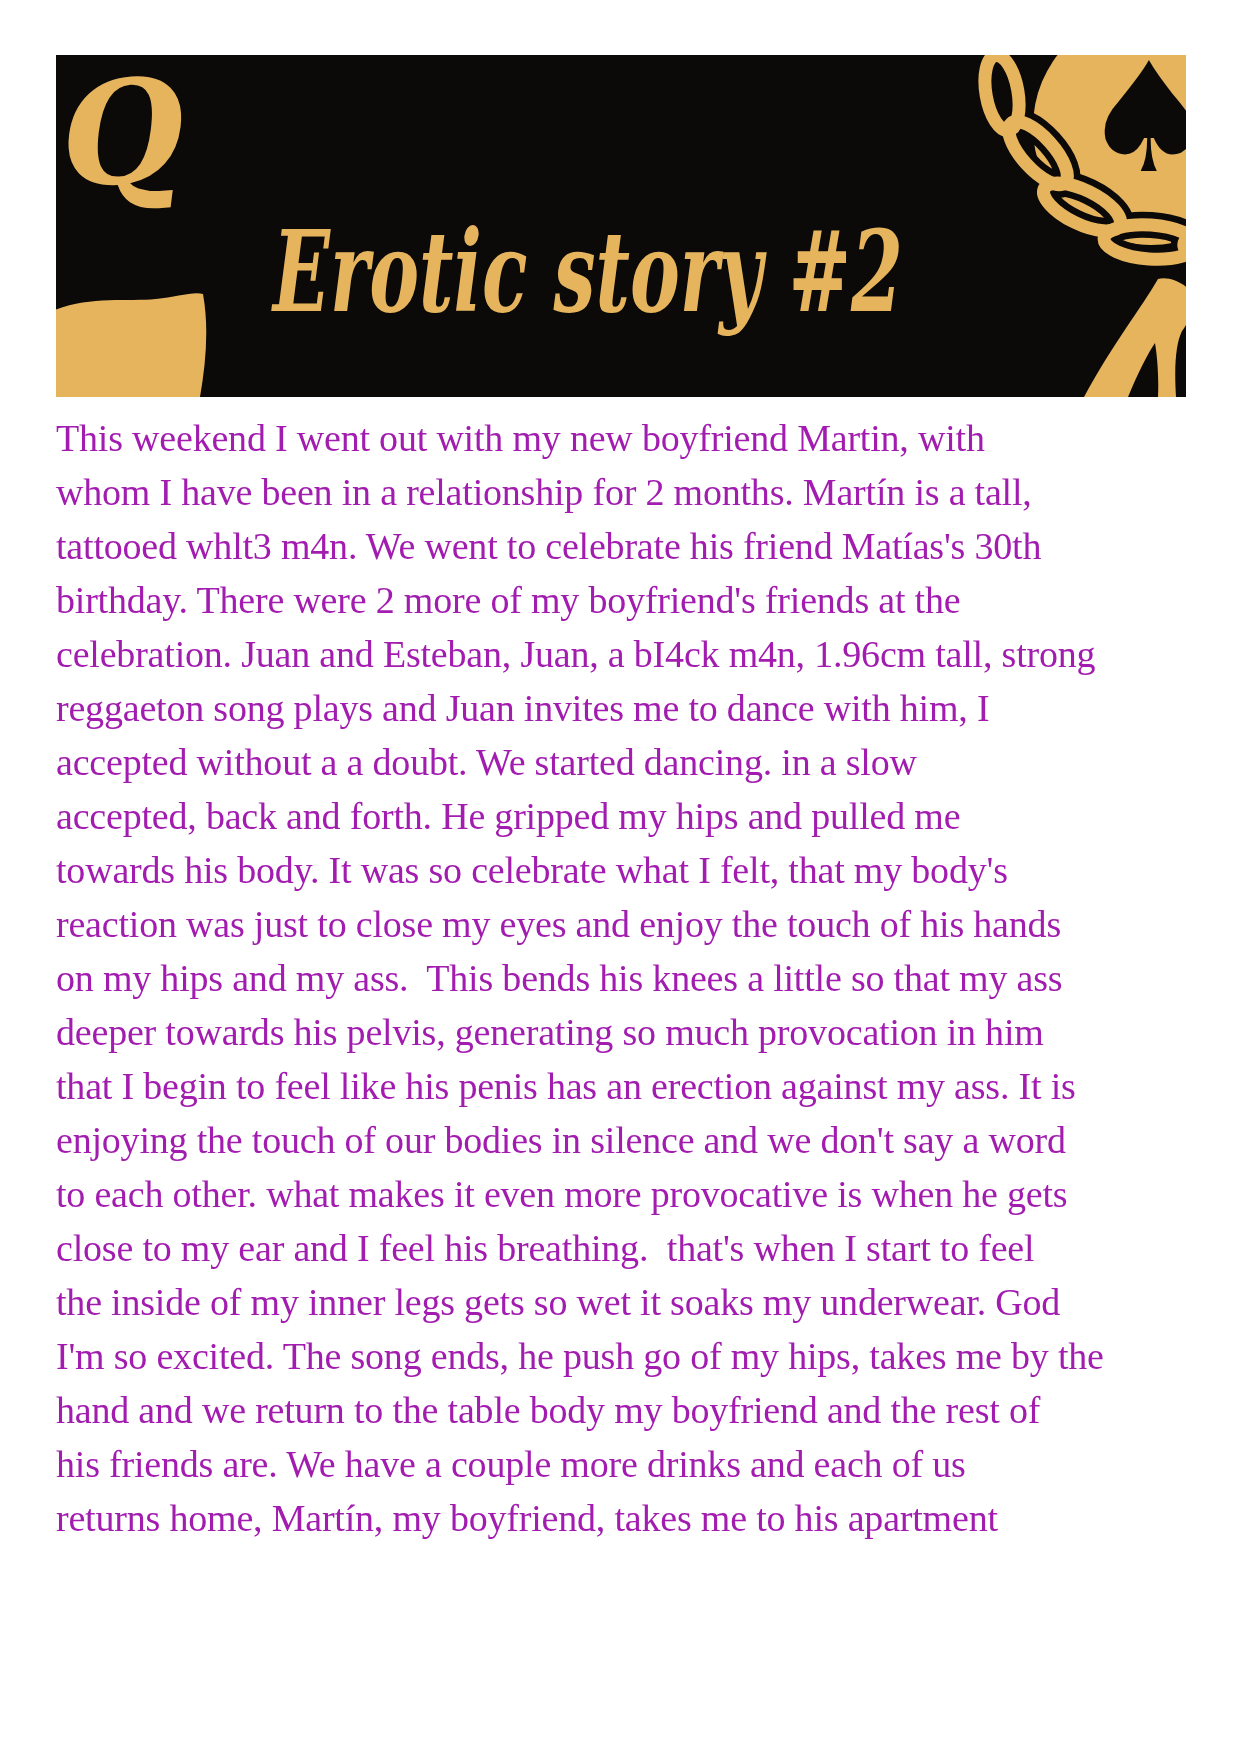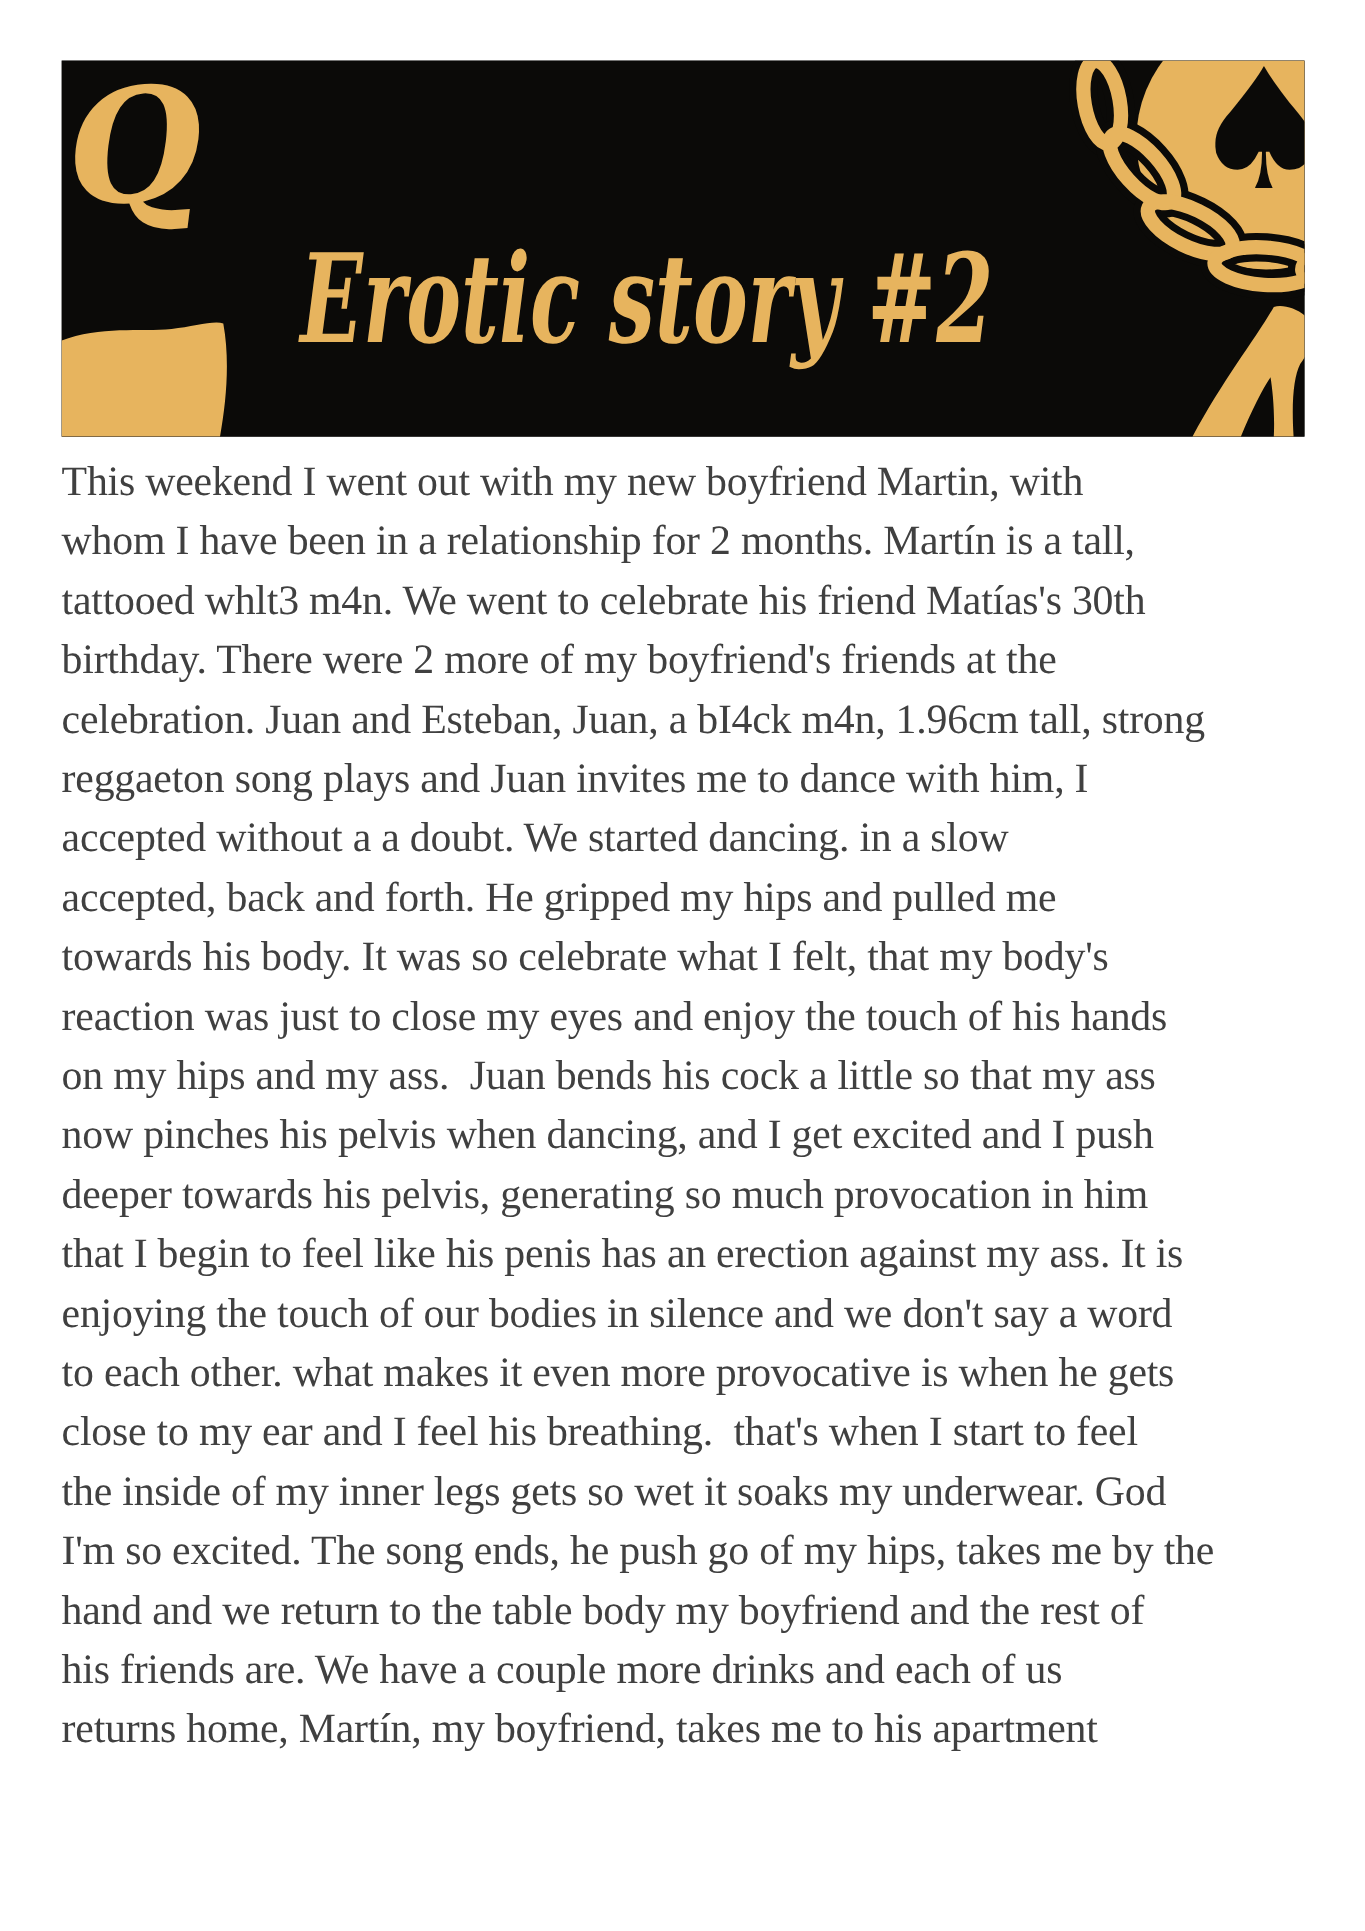--- a/index.html
+++ b/index.html
@@ -30,21 +30,21 @@
   .script-text {
     font-family: "DejaVu Serif", serif;
     font-style: italic;
     font-weight: bold;
   }
   .story {
     margin: 14px 55px 0 56px;
     font-size: 38px;
     line-height: 54px;
     letter-spacing: -0.2px;
-    color: #404040;
+    color: #a21caf;
   }
   .story .line {
     white-space: pre;
   }
 </style>
 </head>
 <body>
 
 <div class="banner">
   <svg viewBox="0 0 1130 342" width="1130" height="342" xmlns="http://www.w3.org/2000/svg">
@@ -96,22 +96,21 @@
     <div class="line">This weekend I went out with my new boyfriend Martin, with</div>
     <div class="line">whom I have been in a relationship for 2 months. Martín is a tall,</div>
     <div class="line">tattooed whlt3 m4n. We went to celebrate his friend Matías's 30th</div>
     <div class="line">birthday. There were 2 more of my boyfriend's friends at the</div>
     <div class="line">celebration. Juan and Esteban, Juan, a bI4ck m4n, 1.96cm tall, strong</div>
     <div class="line">reggaeton song plays and Juan invites me to dance with him, I</div>
     <div class="line">accepted without a a doubt. We started dancing. in a slow</div>
     <div class="line">accepted, back and forth. He gripped my hips and pulled me</div>
     <div class="line">towards his body. It was so celebrate what I felt, that my body's</div>
     <div class="line">reaction was just to close my eyes and enjoy the touch of his hands</div>
-    <div class="line">on my hips and my ass.  Juan bends his cock a little so that my ass</div>
-    <div class="line">now pinches his pelvis when dancing, and I get excited and I push</div>
+    <div class="line">on my hips and my ass.  This bends his knees a little so that my ass</div>
     <div class="line">deeper towards his pelvis, generating so much provocation in him</div>
     <div class="line">that I begin to feel like his penis has an erection against my ass. It is</div>
     <div class="line">enjoying the touch of our bodies in silence and we don't say a word</div>
     <div class="line">to each other. what makes it even more provocative is when he gets</div>
     <div class="line">close to my ear and I feel his breathing.  that's when I start to feel</div>
     <div class="line">the inside of my inner legs gets so wet it soaks my underwear. God</div>
     <div class="line">I'm so excited. The song ends, he push go of my hips, takes me by the</div>
     <div class="line">hand and we return to the table body my boyfriend and the rest of</div>
     <div class="line">his friends are. We have a couple more drinks and each of us</div>
     <div class="line">returns home, Martín, my boyfriend, takes me to his apartment</div>

